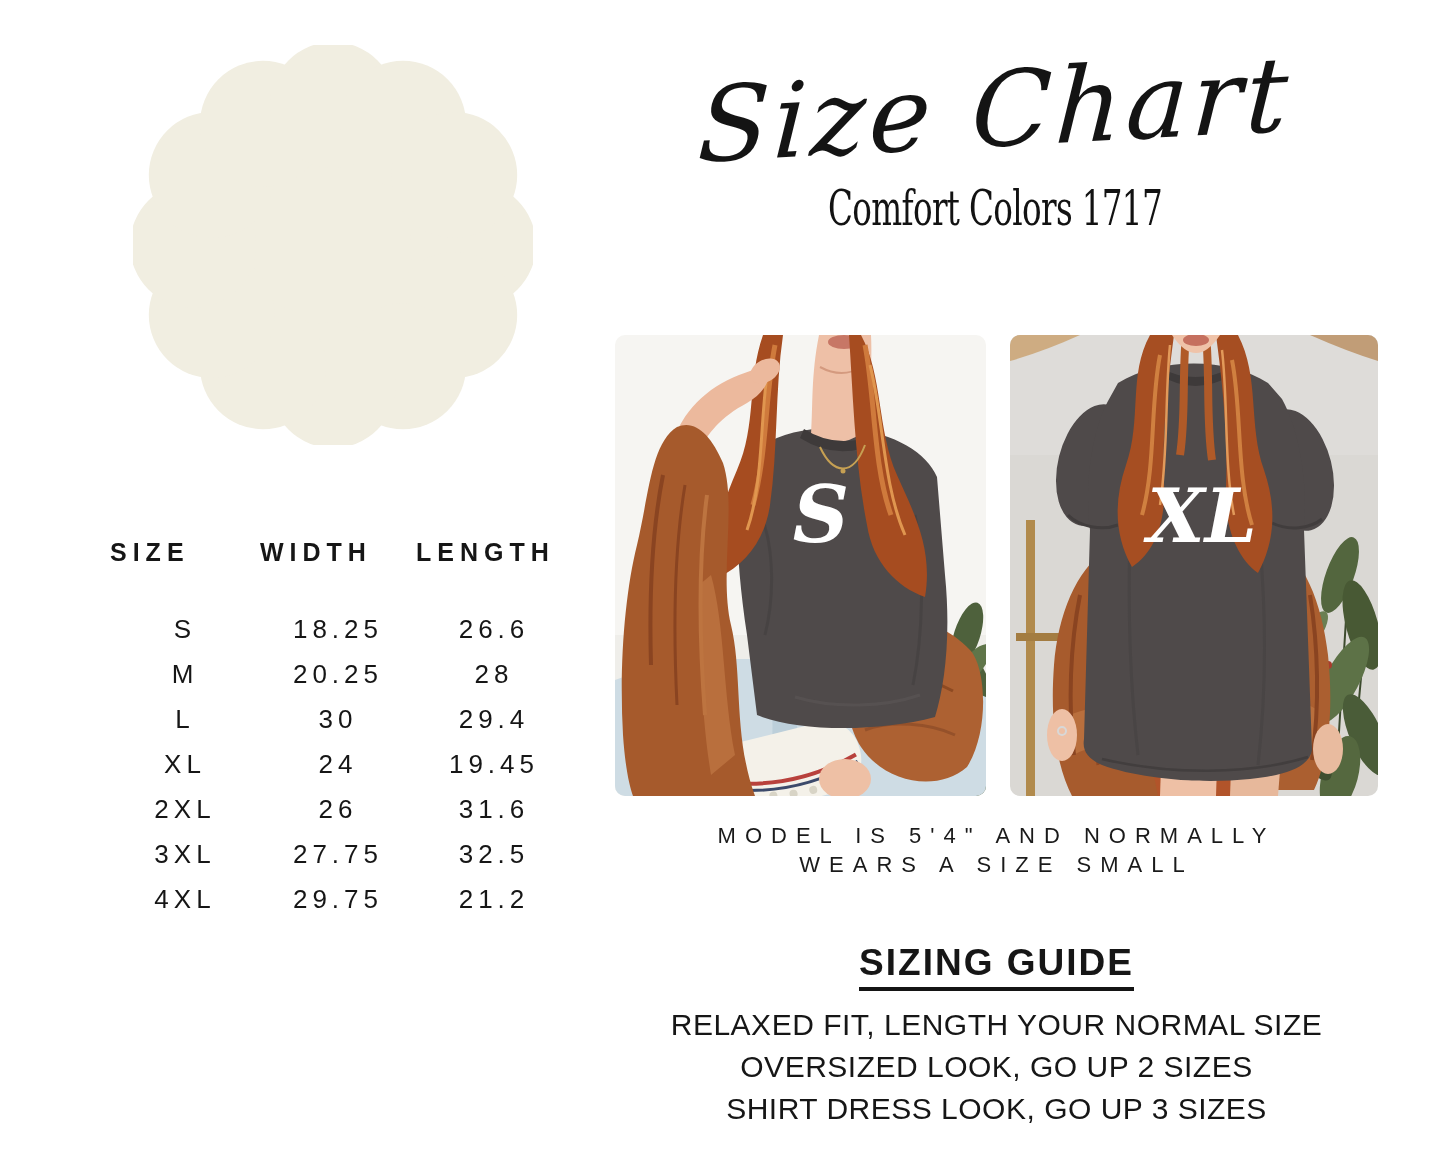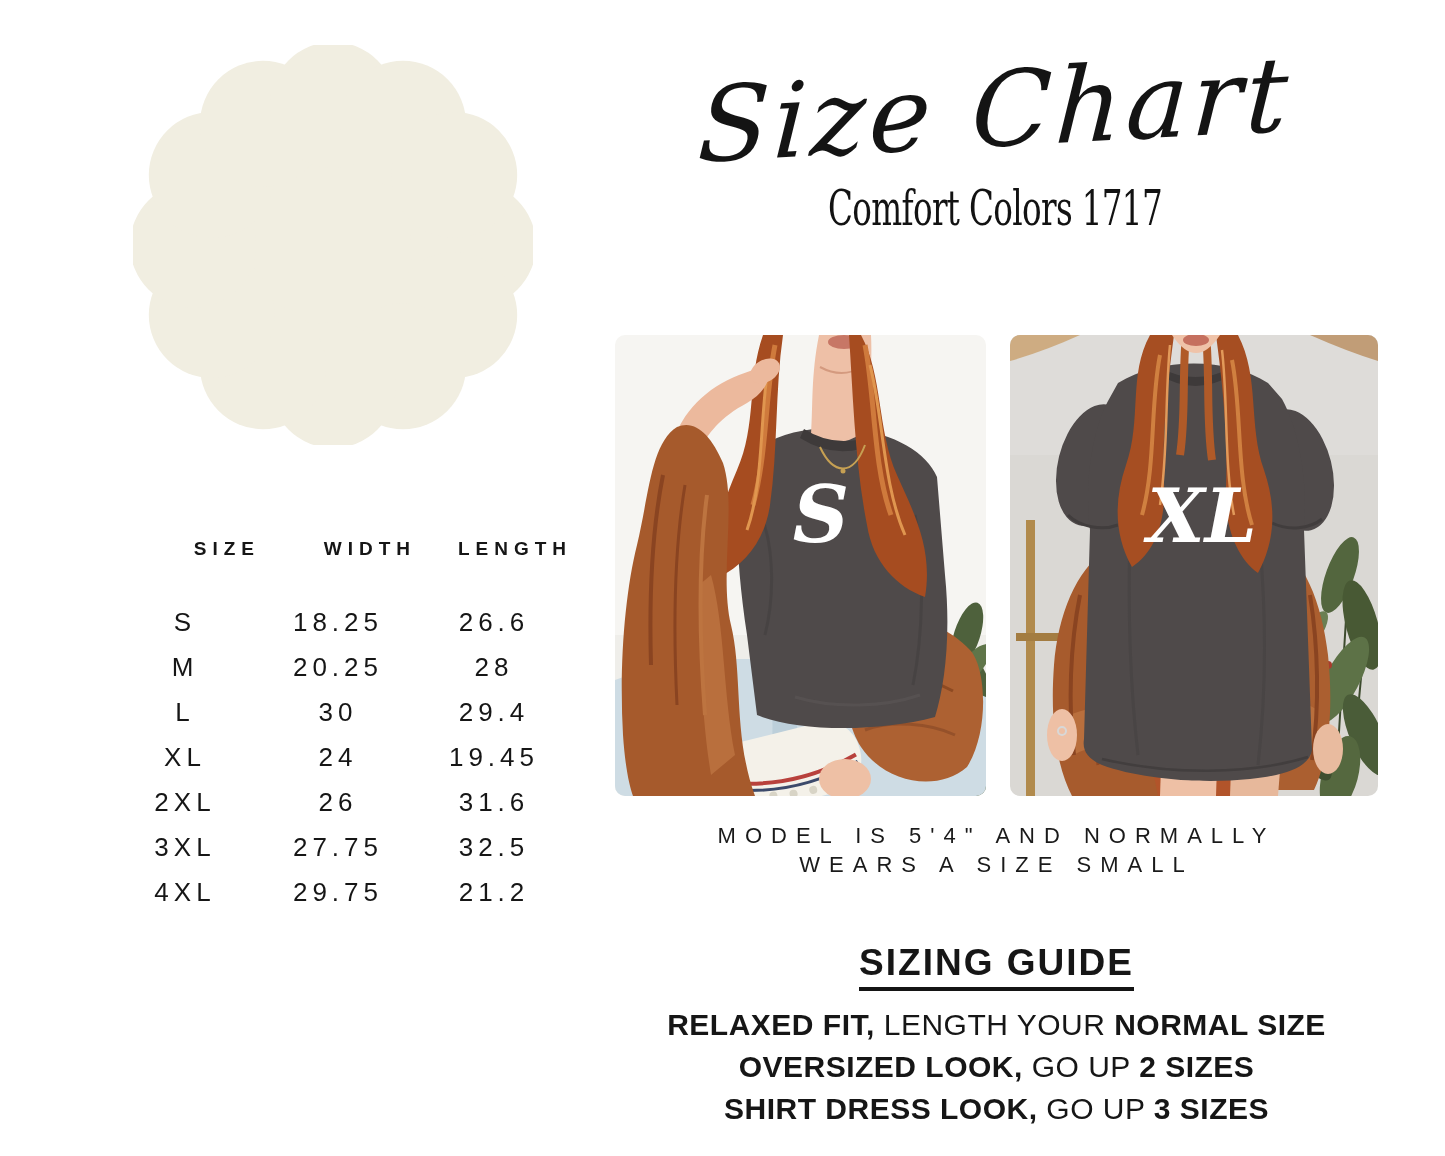--- a/index.html
+++ b/index.html
@@ -15,41 +15,41 @@
     font-family:"DejaVu Serif", cursive;font-style:italic;font-weight:400;
     font-size:104px;line-height:1.35;letter-spacing:4px;
     transform:rotate(-3deg) skewX(-6deg);color:#141414;
   }
   .subtitle{
     font-family:"DejaVu Serif", serif;font-size:48px;line-height:1;margin-top:4px;
     transform:scaleX(0.68);transform-origin:center;color:#121212;letter-spacing:-1px;
   }
   
   .size-table{position:absolute;left:110px;top:538px;width:462px;}
-  .size-header{display:grid;grid-template-columns:150px 156px 156px;text-align:right;
-    font-weight:bold;font-size:19px;letter-spacing:6px;}
+  .size-header{display:grid;grid-template-columns:150px 156px 156px;text-align:left;
+    font-weight:bold;font-size:25px;letter-spacing:6px;}
   .size-rows{margin-top:40px;}
   .size-row{display:grid;grid-template-columns:150px 156px 156px;height:45px;
     align-items:center;text-align:center;font-size:26px;letter-spacing:5px;}
   .measure-note{position:absolute;left:95px;top:986px;width:492px;text-align:center;
     font-weight:bold;font-size:22px;letter-spacing:5px;}
   
   .photo{position:absolute;top:335px;height:461px;border-radius:10px;overflow:hidden;}
   .photo.left{left:615px;width:371px;}
   .photo.right{left:1010px;width:368px;}
   .photo svg{display:block;}
   
   .caption{position:absolute;left:615px;top:821px;width:763px;text-align:center;
     font-size:22px;letter-spacing:9px;line-height:29px;font-weight:500;color:#1a1a1a;}
   
   .guide{position:absolute;left:615px;top:929px;width:763px;text-align:center;}
   .guide-heading{display:inline-block;font-size:37px;font-weight:bold;letter-spacing:2px;
     border-bottom:4px solid #141414;padding-bottom:3px;margin-top:13px;}
   .guide-lines{margin-top:13px;font-size:30px;line-height:42px;letter-spacing:0.5px;}
-  .guide-lines .b{font-weight:bold;}
+  .guide-lines .b{font-weight:normal;}
   .guide-lines .r{font-weight:normal;}
 </style>
 </head>
 <body>
 
 <div class="canvas">
 
   <svg class="scallop" viewBox="0 0 400 400">
     <g fill="#f1eee1">
       <circle cx="200" cy="200" r="152"></circle>

